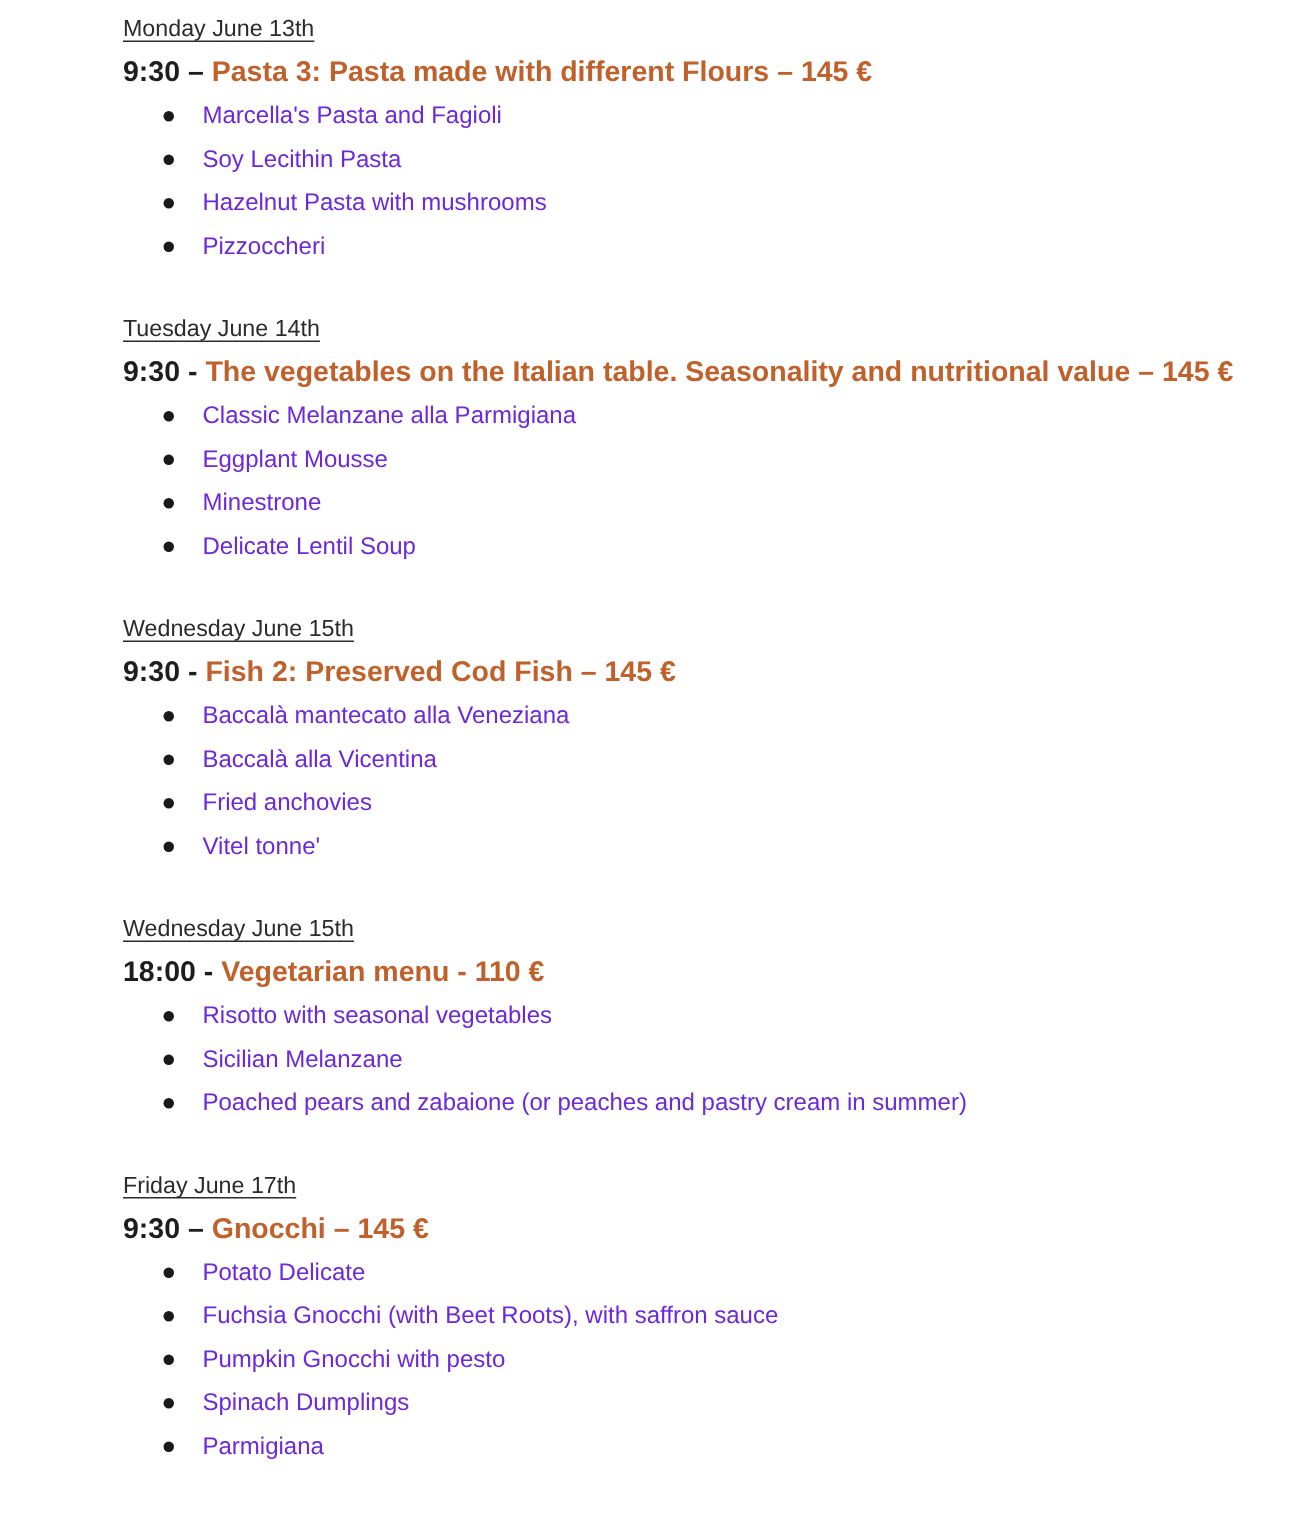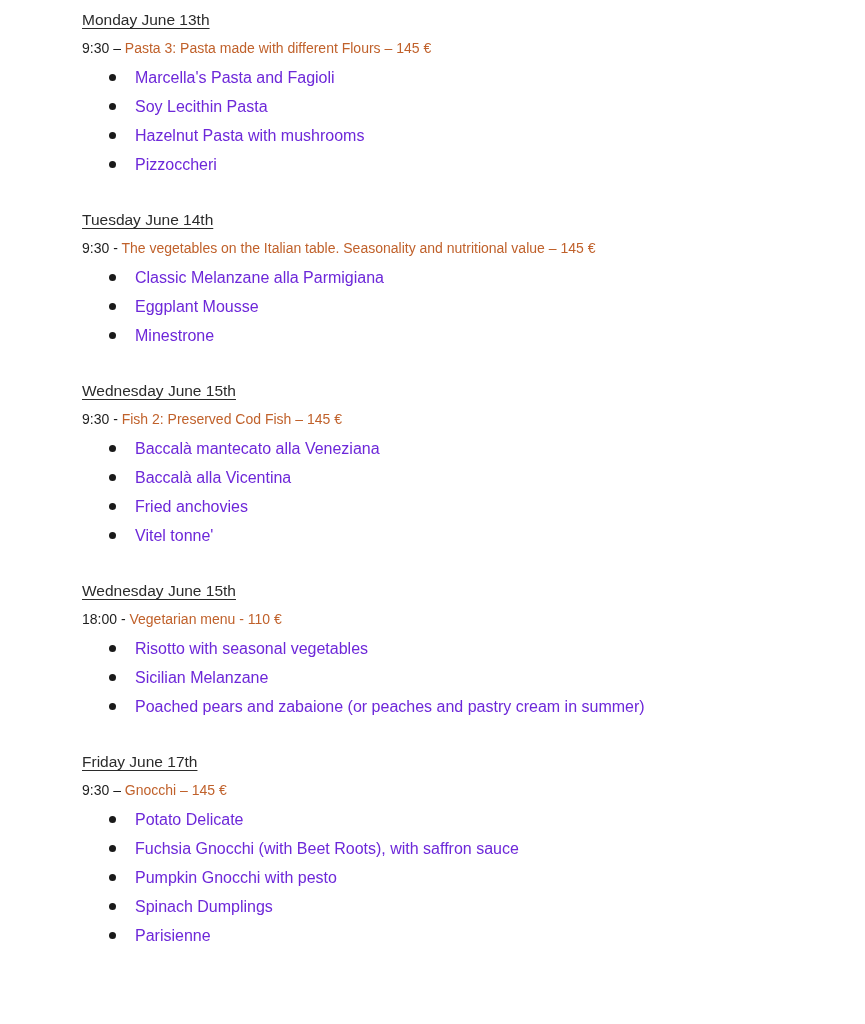--- a/index.html
+++ b/index.html
@@ -20,24 +20,24 @@
     font-size: 15.5px;
     line-height: 29px;
     color: #2b2b2b;
     text-decoration: underline;
     text-underline-offset: 3px;
     text-decoration-thickness: 1px;
     display: inline-block;
   }
   .date-row { line-height: 29px; height: 29px; }
   .course-line {
-    font-size: 14px;
+    font-size: 19px;
     line-height: 29px;
     height: 29px;
-    font-weight: normal;
+    font-weight: bold;
     white-space: nowrap;
   }
   .course-time { color: #1e1e1e; }
   .course-title { color: #c0612b; }
   ul.menu-list {
     list-style: none;
   }
   ul.menu-list li {
     position: relative;
     padding-left: 53px;
@@ -83,20 +83,21 @@
       <span class="date-heading">Tuesday June 14th</span>
     </div>
     <div class="course-line">
       <span class="course-time">9:30 - </span>
       <span class="course-title">The vegetables on the Italian table. Seasonality and nutritional value – 145 €</span>
     </div>
     <ul class="menu-list">
       <li>Classic Melanzane alla Parmigiana</li>
       <li>Eggplant Mousse</li>
       <li>Minestrone</li>
+      <li>Delicate Lentil Soup</li>
     </ul>
   </div>
 
   <div class="section">
     <div class="date-row">
       <span class="date-heading">Wednesday June 15th</span>
     </div>
     <div class="course-line">
       <span class="course-time">9:30 - </span>
       <span class="course-title">Fish 2: Preserved Cod Fish – 145 €</span>
@@ -130,17 +131,17 @@
     </div>
     <div class="course-line">
       <span class="course-time">9:30 – </span>
       <span class="course-title">Gnocchi – 145 €</span>
     </div>
     <ul class="menu-list">
       <li>Potato Delicate</li>
       <li>Fuchsia Gnocchi (with Beet Roots), with saffron sauce</li>
       <li>Pumpkin Gnocchi with pesto</li>
       <li>Spinach Dumplings</li>
-      <li>Parisienne</li>
+      <li>Parmigiana</li>
     </ul>
   </div>
 
 </div>
 
 </body></html>

